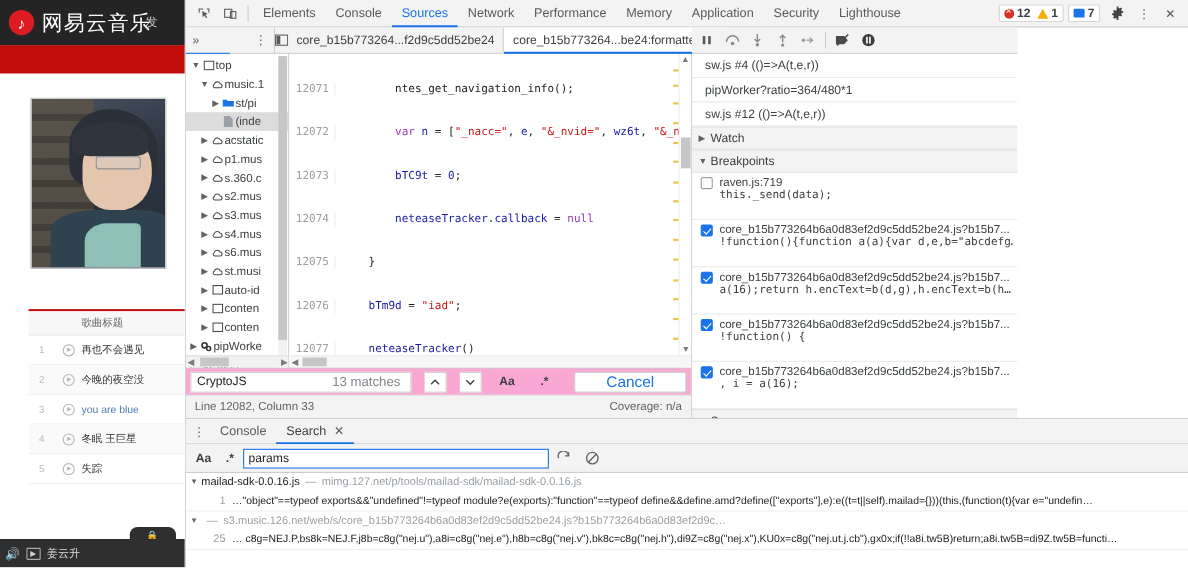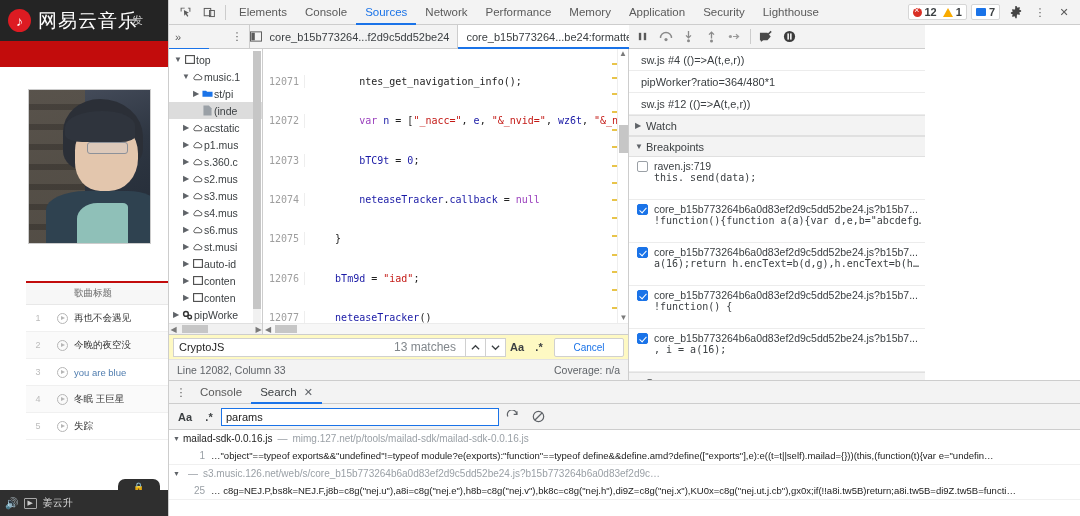--- a/index.html
+++ b/index.html
@@ -178,30 +178,30 @@
      border-left:1px solid #eee; }
   .ed-vscroll .arrw { text-align:center; font-size:8px; color:#7a7a7a; }
   .ed-vscroll .thumb { position:absolute; left:1px; top:76px; width:9px; height:28px; background:#c6c6c6; }
   .ed-marks { position:absolute; right:11px; top:0; width:6px; height:100%; }
   .ed-marks i { position:absolute; right:0; width:5px; height:2px; background:#e8c44a; display:block; }
   .ed-hscroll { position:absolute; left:0; bottom:0; width:100%; height:11px; background:#f7f7f7;
      border-top:1px solid #ececec; display:flex; align-items:center; }
   .ed-hscroll .arr { width:10px; text-align:center; color:#7a7a7a; font-size:8px; }
   .ed-hscroll .thumb { width:22px; height:8px; background:#c6c6c6; margin-left:2px; }
 
-  .find-bar { height:25px; flex:0 0 25px; background:#fef9c3; border-top:1px solid #cdcdcd;
-     display:flex; align-items:center; padding:0 4px; }
+  .find-bar { height:25px; flex:0 0 25px; background:#f9a8d4; border-top:1px solid #cdcdcd;
+     display:flex; align-items:center; padding:0 4px;gap:12px; }
   .find-input { flex:1 1 auto; height:19px; background:#fff; border:1px solid #d0d0d0;
      display:flex; align-items:center; padding:0 5px; font-size:11px; color:#222; min-width:0; }
   .find-count { margin-left:auto; color:#80868b; font-size:12px; padding-right:4px; }
   .find-btn { width:20px; height:19px; border:1px solid #d0d0d0; border-left:none; background:#fff;
      display:flex; align-items:center; justify-content:center; color:#5f6368; font-size:9px; }
   .find-tog { width:22px; text-align:center; color:#3c4043; font-weight:bold; font-size:11px; }
-  .find-cancel { width:70px; height:19px; border:1px solid #d0d0d0; background:#fff; color:#1a73e8;
-     display:flex; align-items:center; justify-content:center; font-size:10px; border-radius:2px;
+  .find-cancel { width:102px; height:19px; border:1px solid #d0d0d0; background:#fff; color:#1a73e8;
+     display:flex; align-items:center; justify-content:center; font-size:14px; border-radius:2px;
      margin-left:4px; }
   .status-bar { height:21px; flex:0 0 21px; background:#f3f3f3; border-top:1px solid #e3e3e3;
      display:flex; align-items:center; padding:0 8px; color:#5f6368; font-size:10.5px; }
   .status-right { margin-left:auto; }
 
   
   .dbg-pane { width:296px; flex:0 0 296px; display:flex; flex-direction:column; min-width:0; }
   .dbg-toolbar { height:24px; flex:0 0 24px; background:#f3f3f3; border-bottom:1px solid #cdcdcd;
      display:flex; align-items:center; padding-left:2px; }
   .dbg-ic { width:23px; height:23px; display:flex; align-items:center; justify-content:center;

